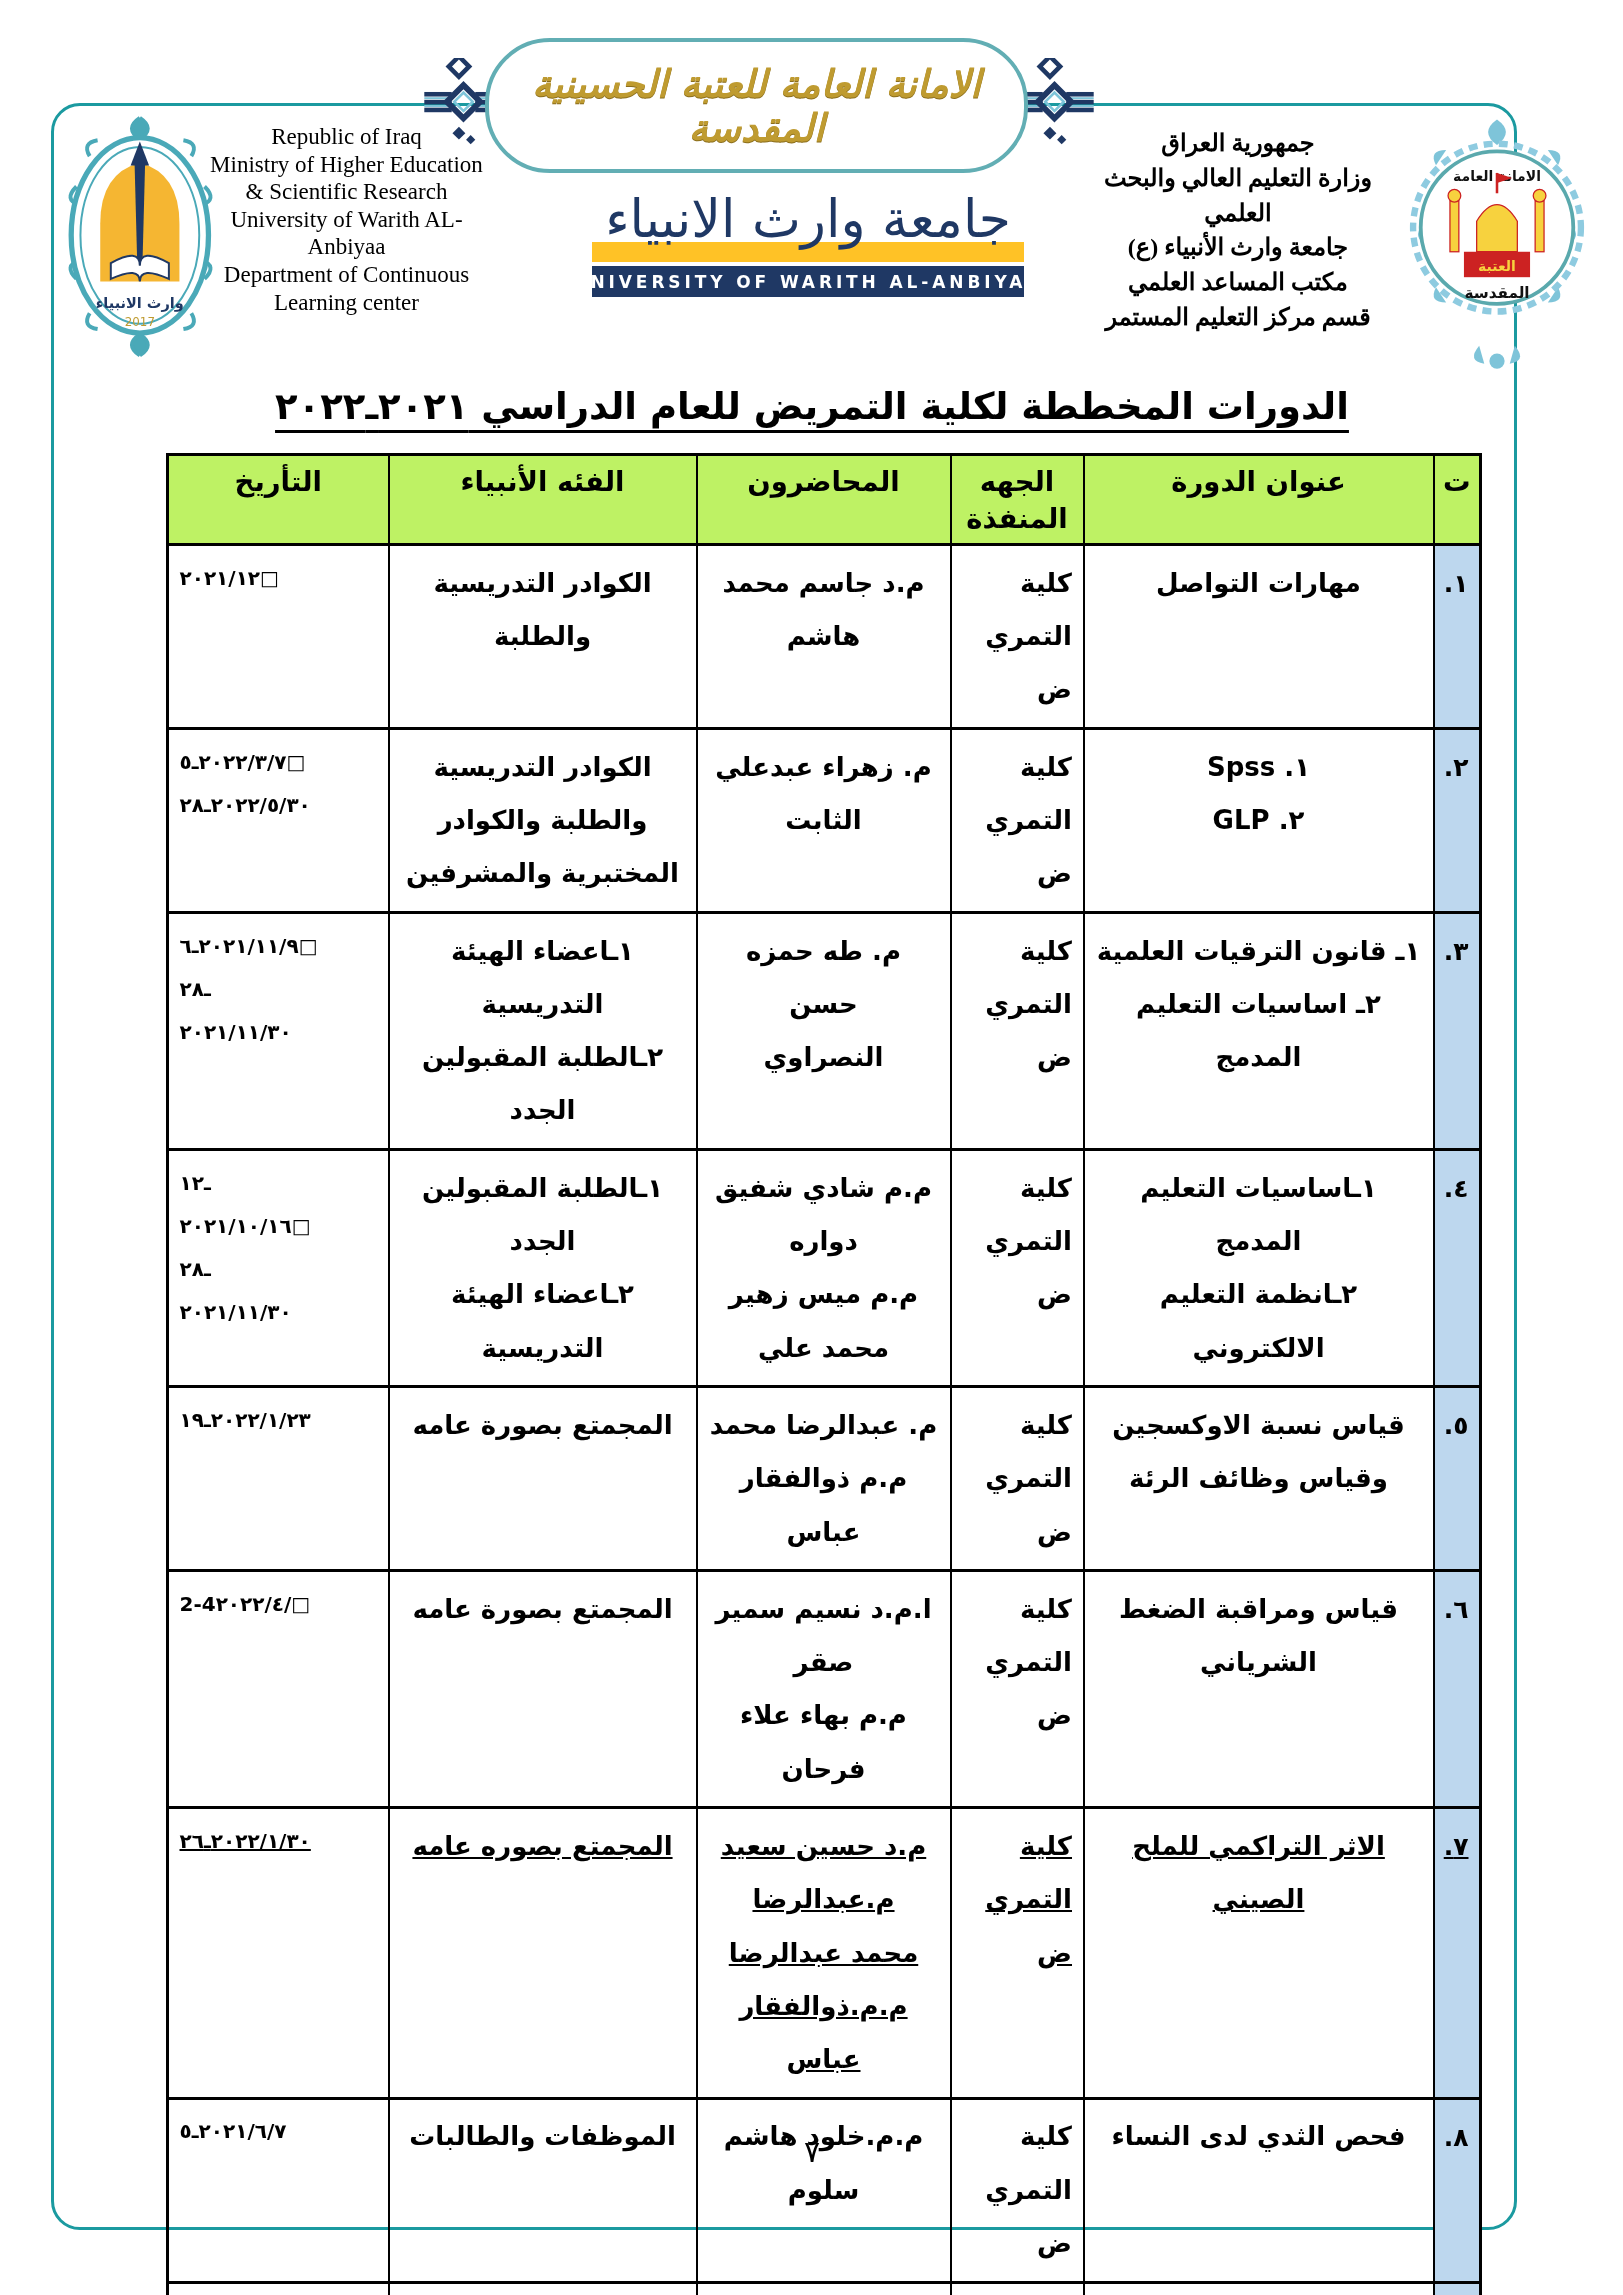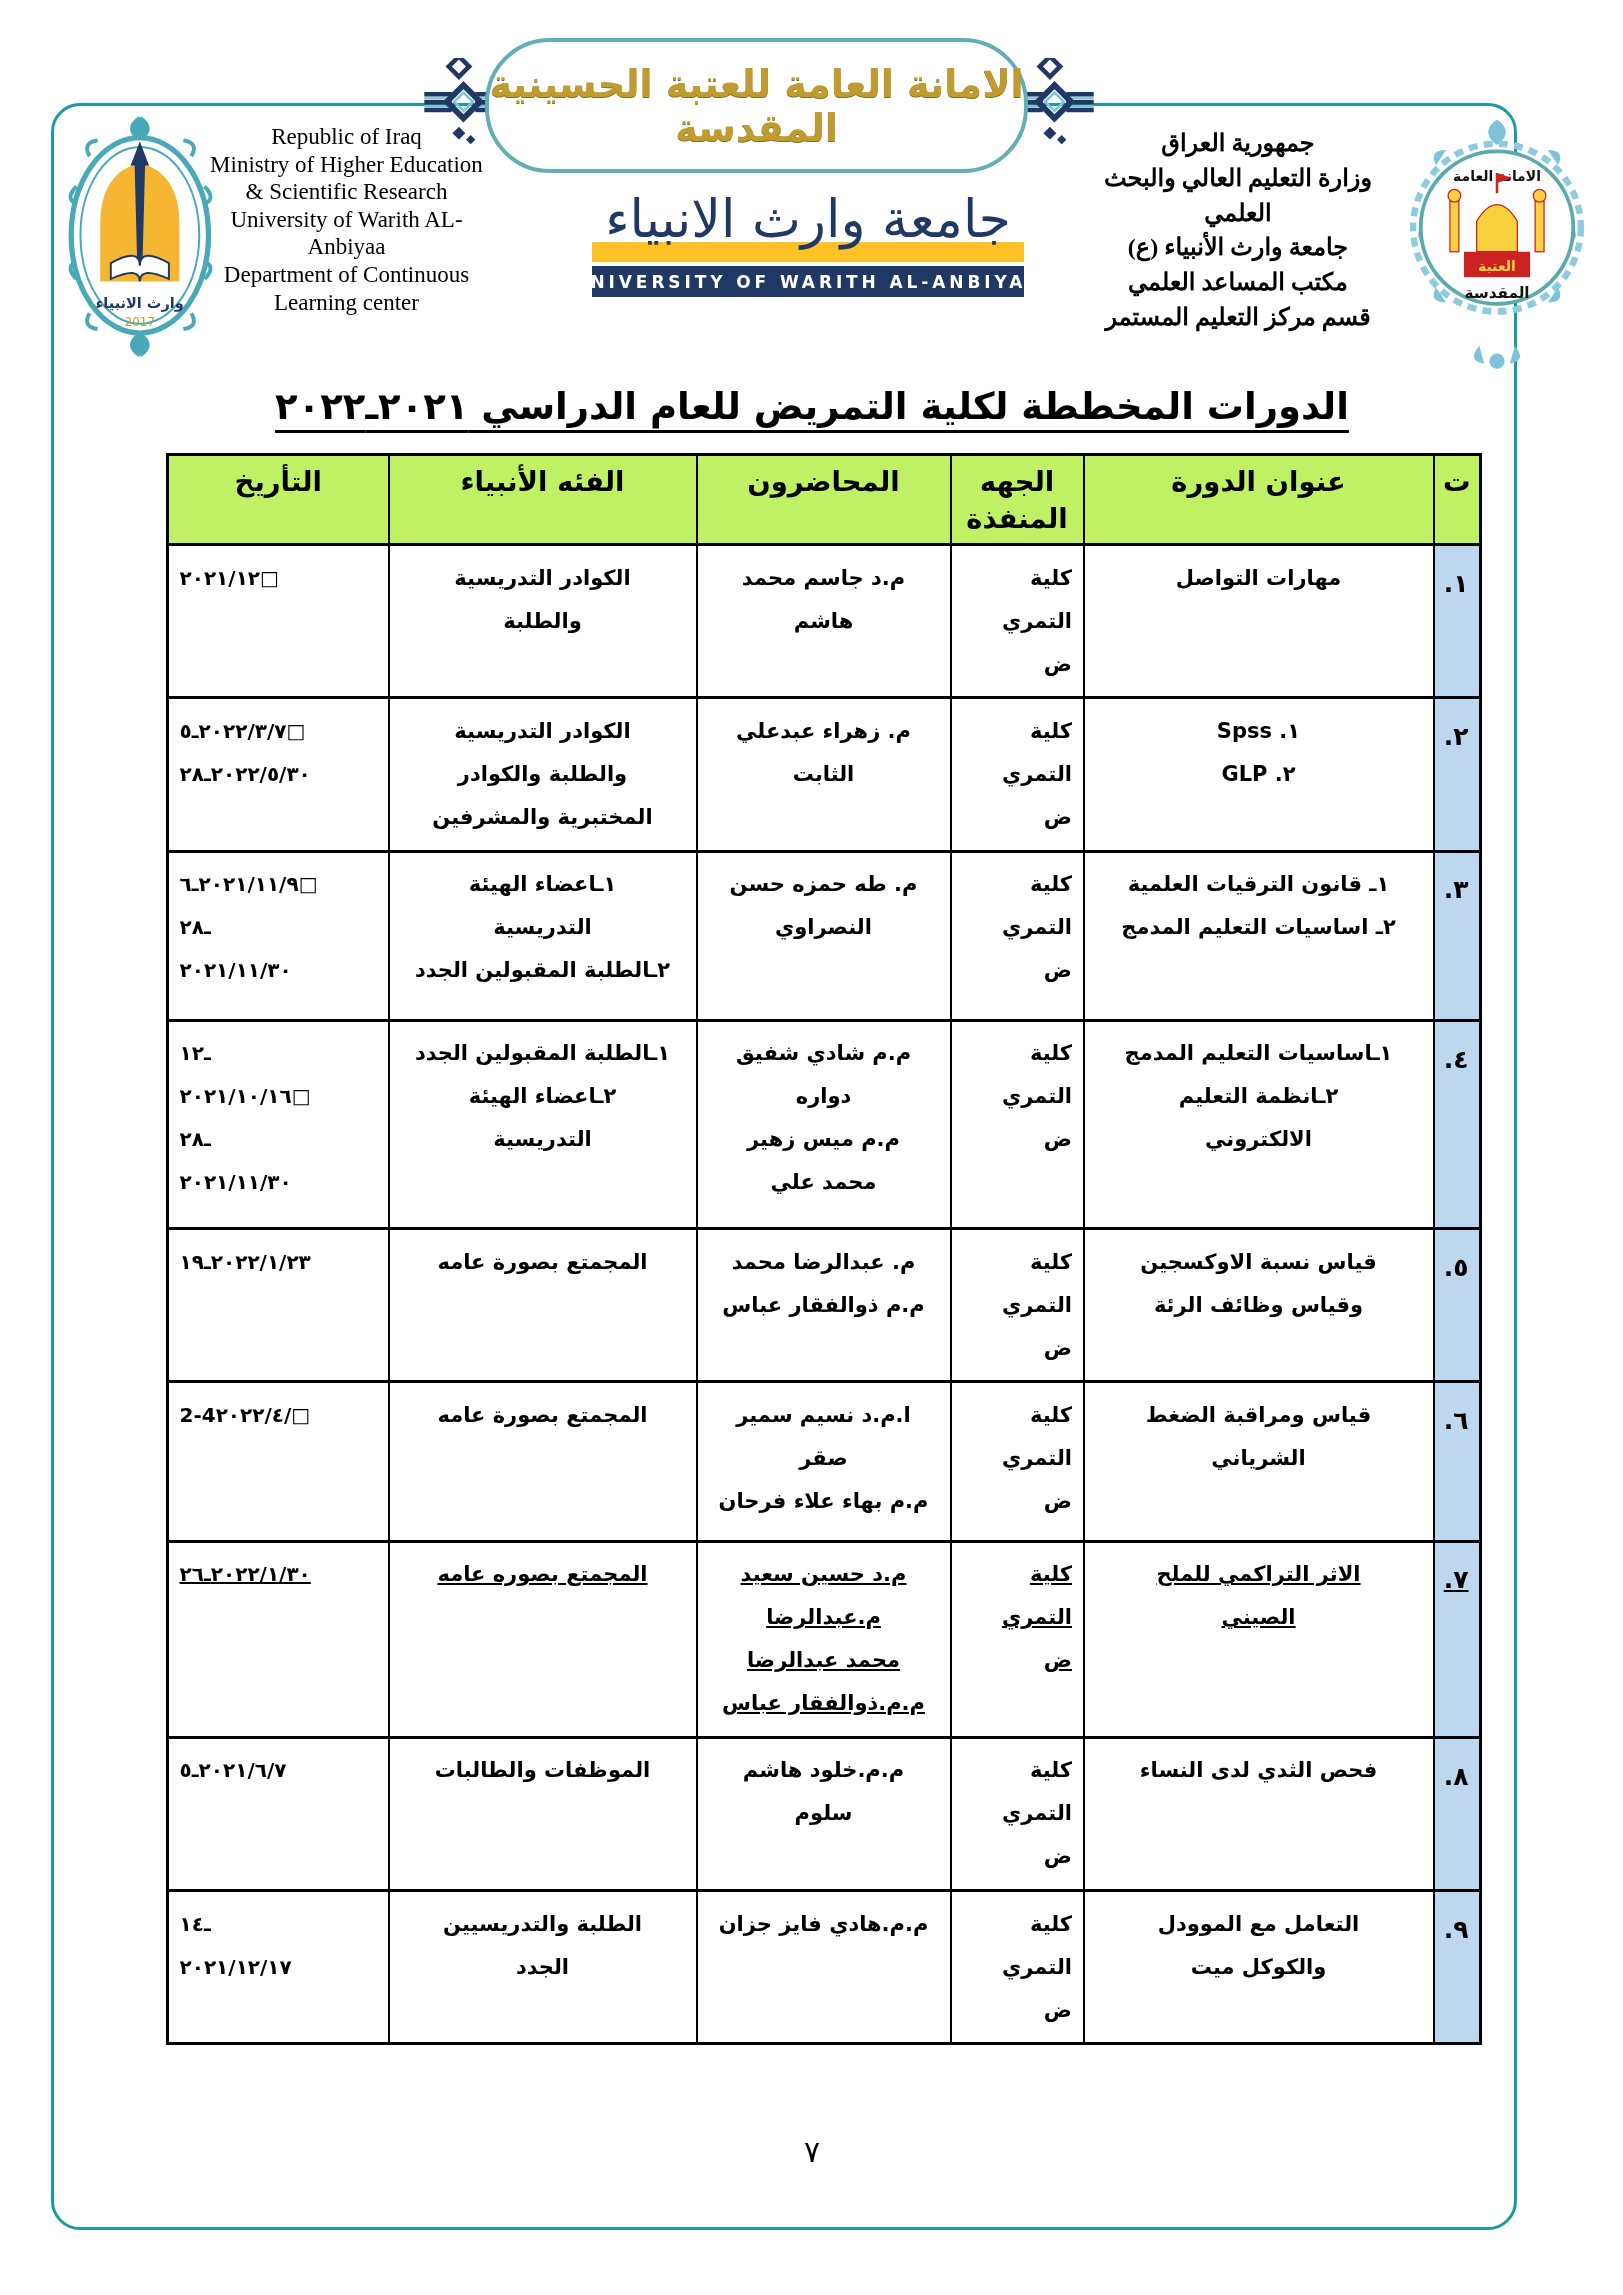--- a/index.html
+++ b/index.html
@@ -14,21 +14,21 @@
   }
   
   .seal { position:absolute; left:58px; top:105px; width:165px; height:262px; }
   .en-block {
     position:absolute; left:193px; top:123px; width:307px; text-align:center;
     font-family:"Liberation Serif", serif; font-size:23px; line-height:1.2; white-space:pre-line;
   }
   .banner {
     position:absolute; left:485px; top:38px; width:535px; height:127px;
     background:#fff; border:4.6px solid #62aeb4; border-radius:65px;
-    display:flex; align-items:center; justify-content:center;
+    display:flex; align-items:center; justify-content:center;font-style:italic;
   }
   .banner-text {
     direction:rtl; font-size:38px; font-weight:bold; color:#bf9b30;
     text-shadow:0 0.7px 0 #8a6d1c; letter-spacing:0.7px; text-align:center;
   }
   .knot { position:absolute; width:79px; height:98px; }
   .knot-left  { left:424px;  top:58px; }
   .knot-right { left:1015px; top:58px; }
   .uni-logo { position:absolute; left:592px; top:174px; width:432px; height:124px; }
   .uni-logo .stripe { position:absolute; left:0; top:68px; width:100%; height:19.6px; background:#ffc226; z-index:0; }
@@ -58,21 +58,21 @@
     position:absolute; left:166px; top:453px; width:1314px;
     border-collapse:collapse; direction:rtl; table-layout:fixed;
     border:3.3px solid #000; font-weight:bold;
   }
   .courses th, .courses td { border:2px solid #000; }
   .courses thead th {
     background:#bef264; font-size:27.5px; padding:6.5px 5.2px; vertical-align:top;
     border-bottom:3.3px solid #000; white-space:pre-line; line-height:1.35;
   }
   .courses td {
-    font-size:21px; vertical-align:top; padding:10.5px 10.5px; line-height:2.05;
+    font-size:26px; vertical-align:top; padding:10.5px 10.5px; line-height:2.05;
     white-space:pre-line; border-bottom:3.3px solid #000; border-top:3.3px solid #000;
   }
   td.c-num    { background:#bdd7ee; text-align:center; font-size:25px; padding-top:11.8px; }
   td.c-course { text-align:center; }
   td.c-exec   { text-align:right; }
   td.c-lect   { text-align:center; }
   td.c-target { text-align:center; }
   td.c-date   { direction:ltr; text-align:left; font-size:20px; line-height:2.15; }
   tbody tr:nth-child(1)  td { height:98px; }
   tbody tr:nth-child(2)  td { height:124px; }

